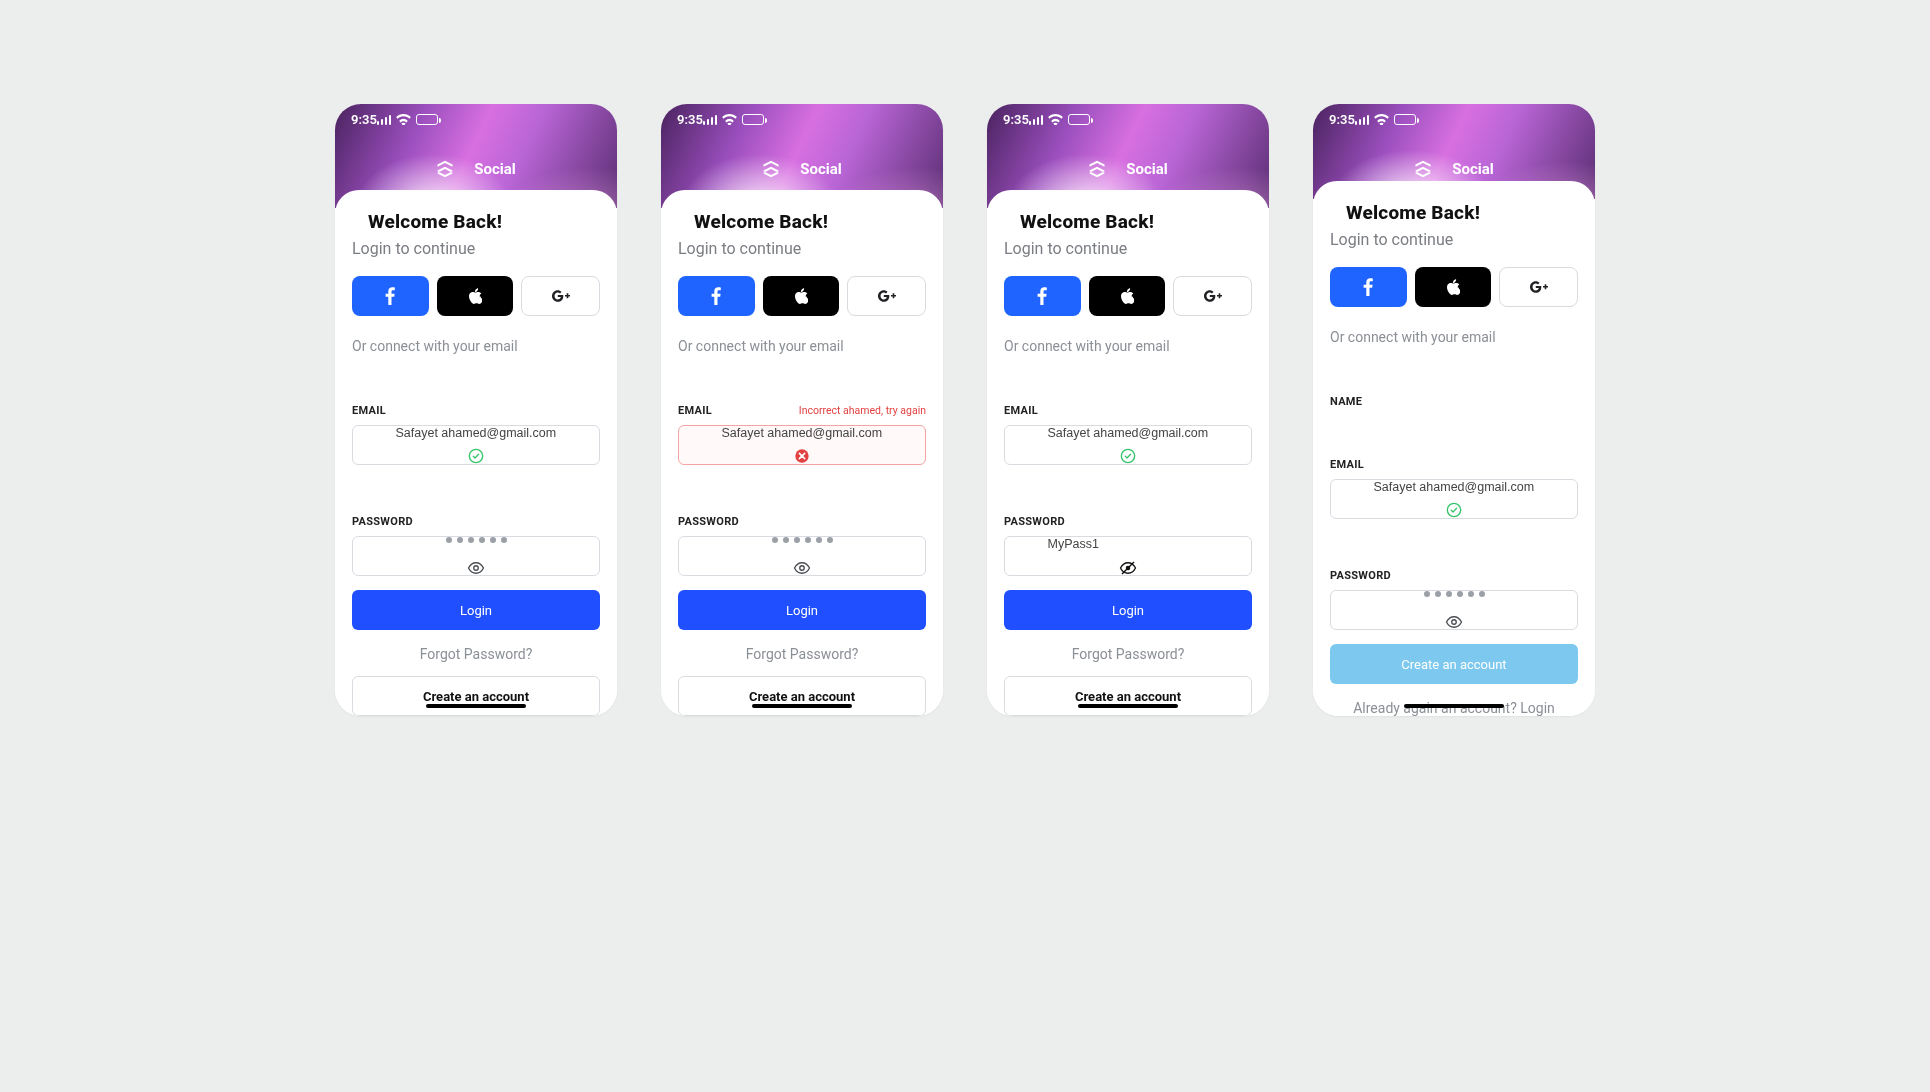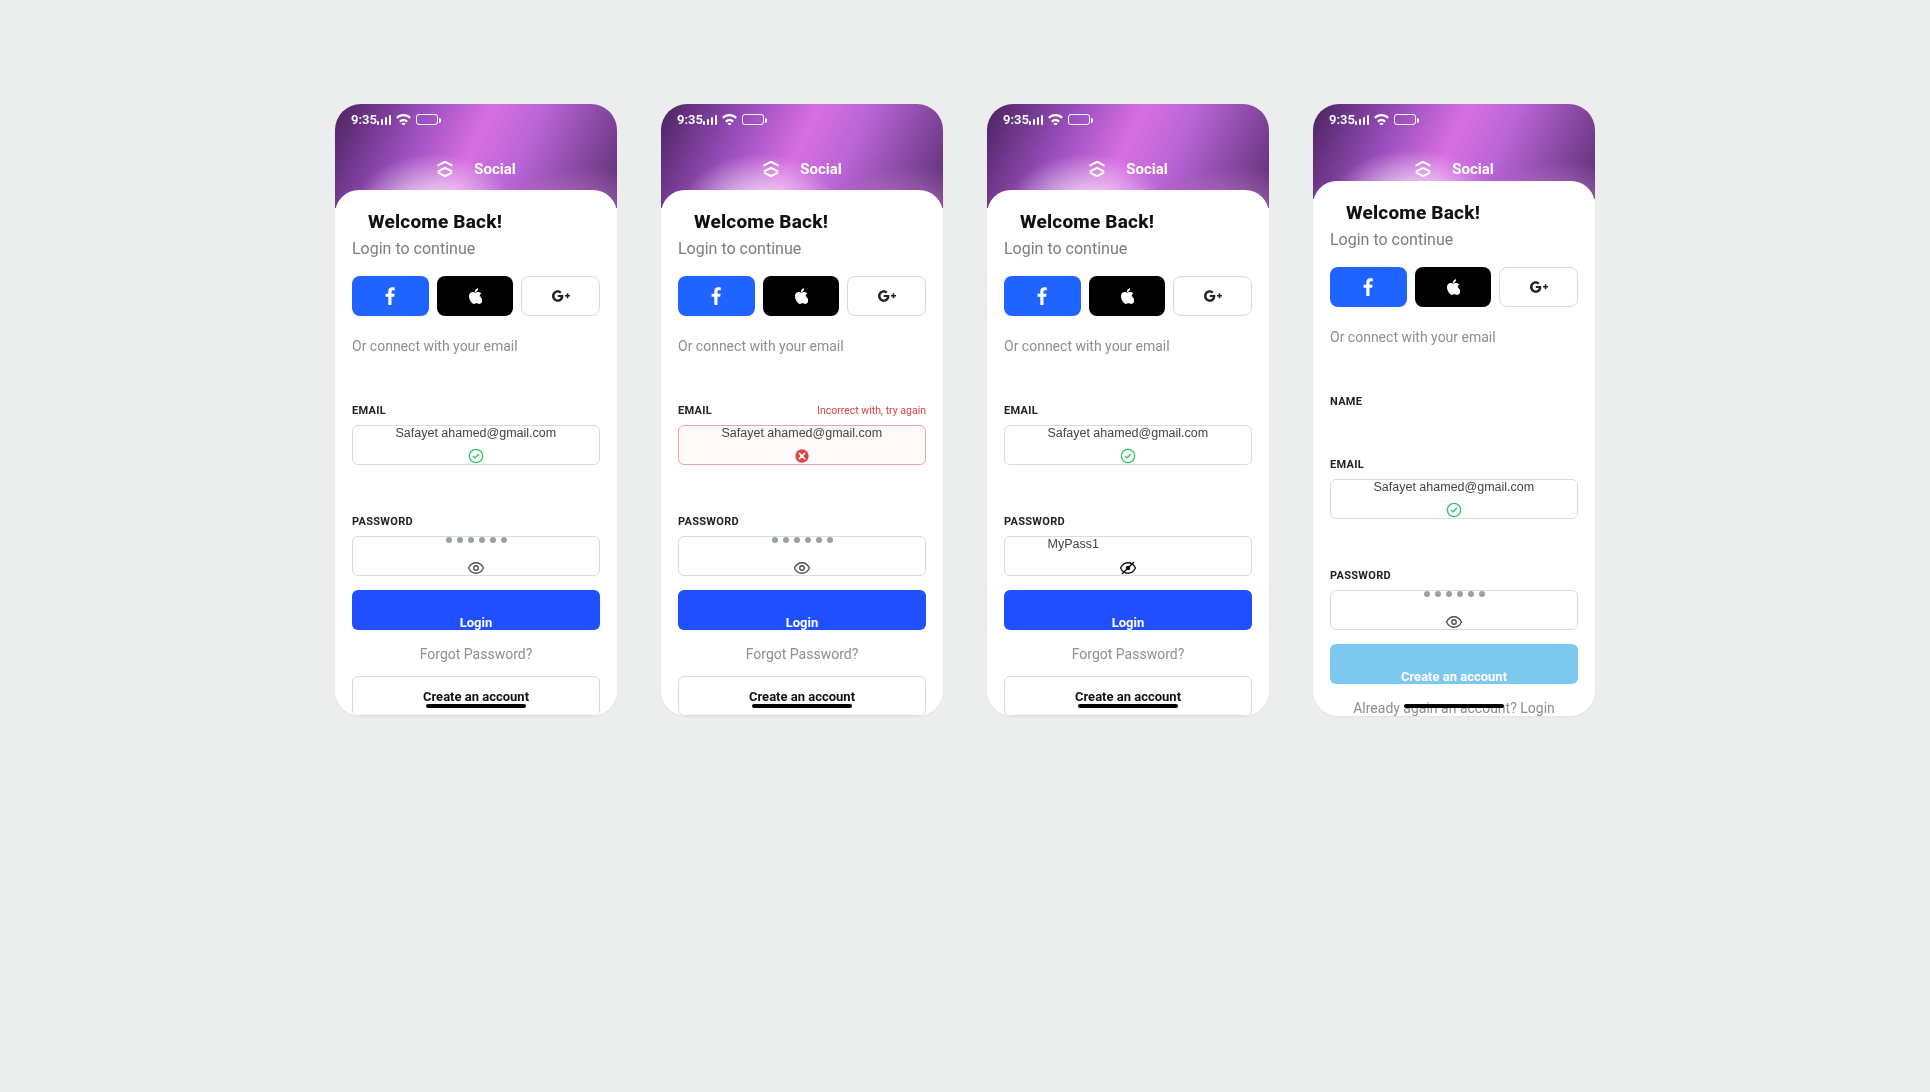--- a/index.html
+++ b/index.html
@@ -101,22 +101,22 @@
     font-size: 12.5px; color:#444;
   }
   .input-wrap input::placeholder { color:#9b9fa6; }
   .dots { display:flex; gap:5px; }
   .dots span { width:6px;height:6px;border-radius:50%;background:#9b9fa6; display:inline-block;}
   .trail-icon { width:18px;height:18px;display:flex;align-items:center;justify-content:center; }
   .primary-btn {
     margin-top: 14px;
     height: 40px; border-radius: 6px;
     background: #1f4fff; color:#fff;
-    font-size: 13px; font-weight: 700;
-    display:flex;align-items:flex-end;justify-content:center;
+    font-size: 13px; font-weight: 400;
+    display:flex;align-items:center;justify-content:center;
     cursor:pointer;
   }
   .primary-btn.light { background:#7cc8ee; color:#fff; }
   .link-text { text-align:center; font-size:14px; color:#8b8f96; margin-top:16px; cursor:pointer;}
   .ghost-btn {
     margin-top: 14px;
     height: 40px; border-radius:6px;
     border:1px solid #d8dbe0; background:#fff; color:#111;
     font-size:13px; font-weight:700;
     display:flex;align-items:center;justify-content:center;
@@ -268,21 +268,21 @@
           <svg width="18" height="12" viewBox="0 0 18 12">
             <path fill="#202124" d="M5.8 5v2.1h3c-.3 1.4-1.5 2.3-3 2.3C4 9.4 2.5 7.9 2.5 6S4 2.6 5.8 2.6c.8 0 1.6.3 2.2.8l1.6-1.6C8.5.7 7.2.2 5.8.2 2.6.2 0 2.8 0 6s2.6 5.8 5.8 5.8c3.3 0 5.5-2.3 5.5-5.6 0-.4 0-.8-.1-1.2H5.8zM18 5h-1.7V3.3h-1.6V5H13v1.6h1.7v1.7h1.6V6.6H18V5z"></path>
           </svg>
         </div>
     </div>
     <div class="divider-text">Or connect with your email</div>
 
     <div class="field-block">
       <div class="field-label-row">
         <span class="field-label">EMAIL</span>
-        <span class="field-error">Incorrect with, try again</span>
+        <span class="field-error">Incorrect ahamed, try again</span>
       </div>
       <div class="input-wrap error">
         <input value="Safayet ahamed@gmail.com" style="">
         <span class="trail-icon">
           <svg width="16" height="16" viewBox="0 0 24 24">
               <circle cx="12" cy="12" r="10" fill="#e24141"></circle>
               <path d="M8 8l8 8M16 8l-8 8" stroke="#fff" stroke-width="2.4" stroke-linecap="round"></path>
             </svg>
         </span>
       </div>

